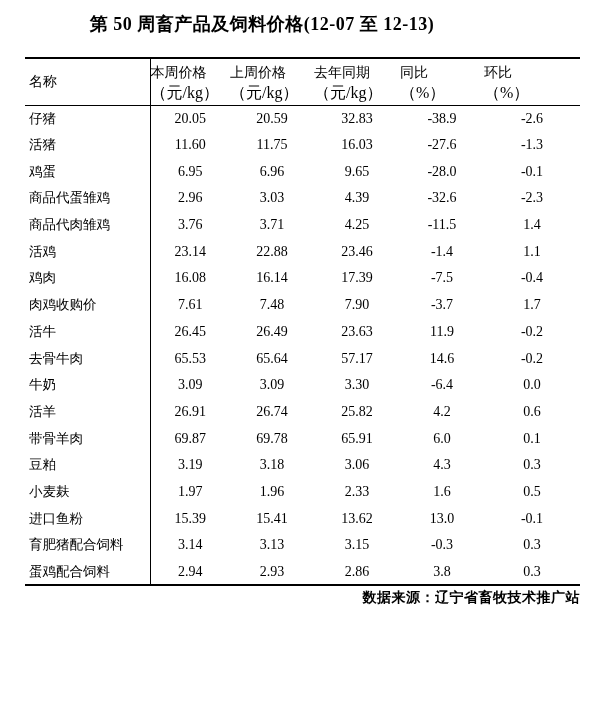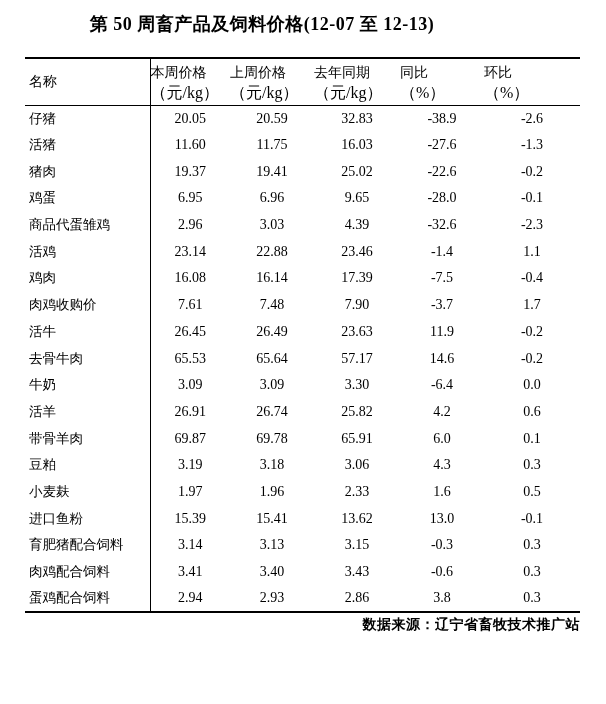--- a/index.html
+++ b/index.html
@@ -113,44 +113,44 @@
         </tr>
         <tr>
           <td>活猪</td>
           <td>11.60</td>
           <td>11.75</td>
           <td>16.03</td>
           <td>-27.6</td>
           <td>-1.3</td>
         </tr>
         <tr>
-          <td>猪肉</td>
-          <td>19.37</td>
-          <td>19.41</td>
-          <td>25.02</td>
-          <td>-22.6</td>
-          <td>-0.2</td>
-        </tr>
-        <tr>
           <td>鸡蛋</td>
           <td>6.95</td>
           <td>6.96</td>
           <td>9.65</td>
           <td>-28.0</td>
           <td>-0.1</td>
         </tr>
         <tr>
           <td>商品代蛋雏鸡</td>
           <td>2.96</td>
           <td>3.03</td>
           <td>4.39</td>
           <td>-32.6</td>
           <td>-2.3</td>
         </tr>
         <tr>
+          <td>商品代肉雏鸡</td>
+          <td>3.76</td>
+          <td>3.71</td>
+          <td>4.25</td>
+          <td>-11.5</td>
+          <td>1.4</td>
+        </tr>
+        <tr>
           <td>活鸡</td>
           <td>23.14</td>
           <td>22.88</td>
           <td>23.46</td>
           <td>-1.4</td>
           <td>1.1</td>
         </tr>
         <tr>
           <td>鸡肉</td>
           <td>16.08</td>
@@ -233,28 +233,20 @@
         </tr>
         <tr>
           <td>育肥猪配合饲料</td>
           <td>3.14</td>
           <td>3.13</td>
           <td>3.15</td>
           <td>-0.3</td>
           <td>0.3</td>
         </tr>
         <tr>
-          <td>肉鸡配合饲料</td>
-          <td>3.41</td>
-          <td>3.40</td>
-          <td>3.43</td>
-          <td>-0.6</td>
-          <td>0.3</td>
-        </tr>
-        <tr>
           <td>蛋鸡配合饲料</td>
           <td>2.94</td>
           <td>2.93</td>
           <td>2.86</td>
           <td>3.8</td>
           <td>0.3</td>
         </tr>
       </tbody>
   </table>
 

